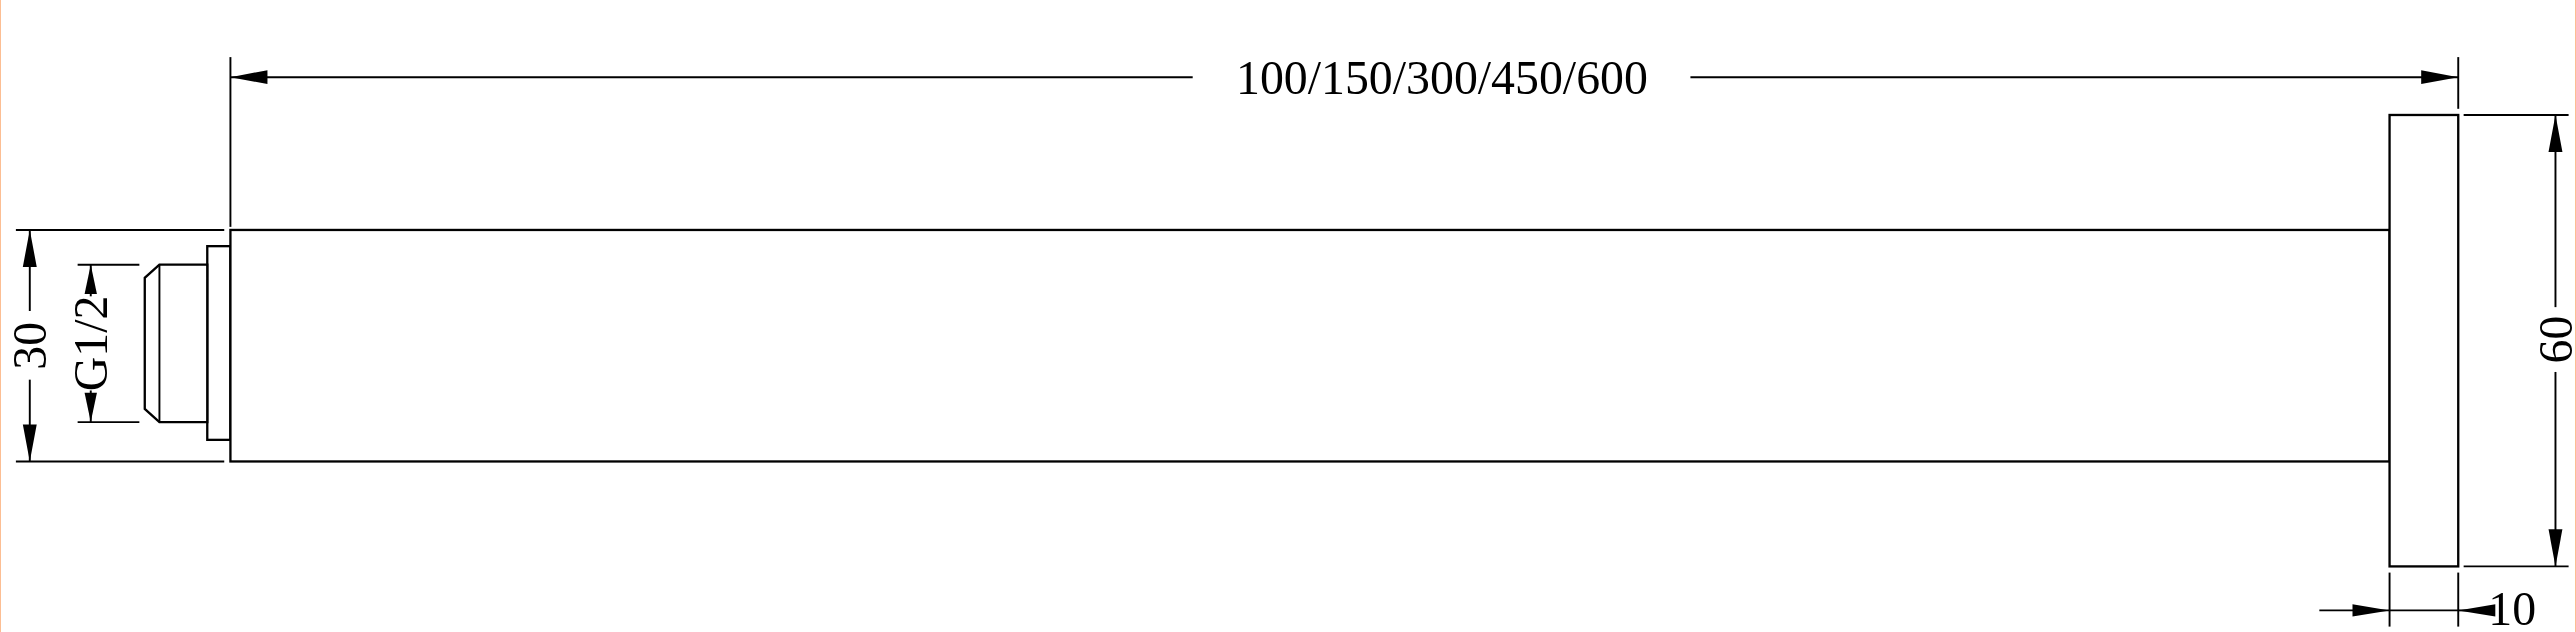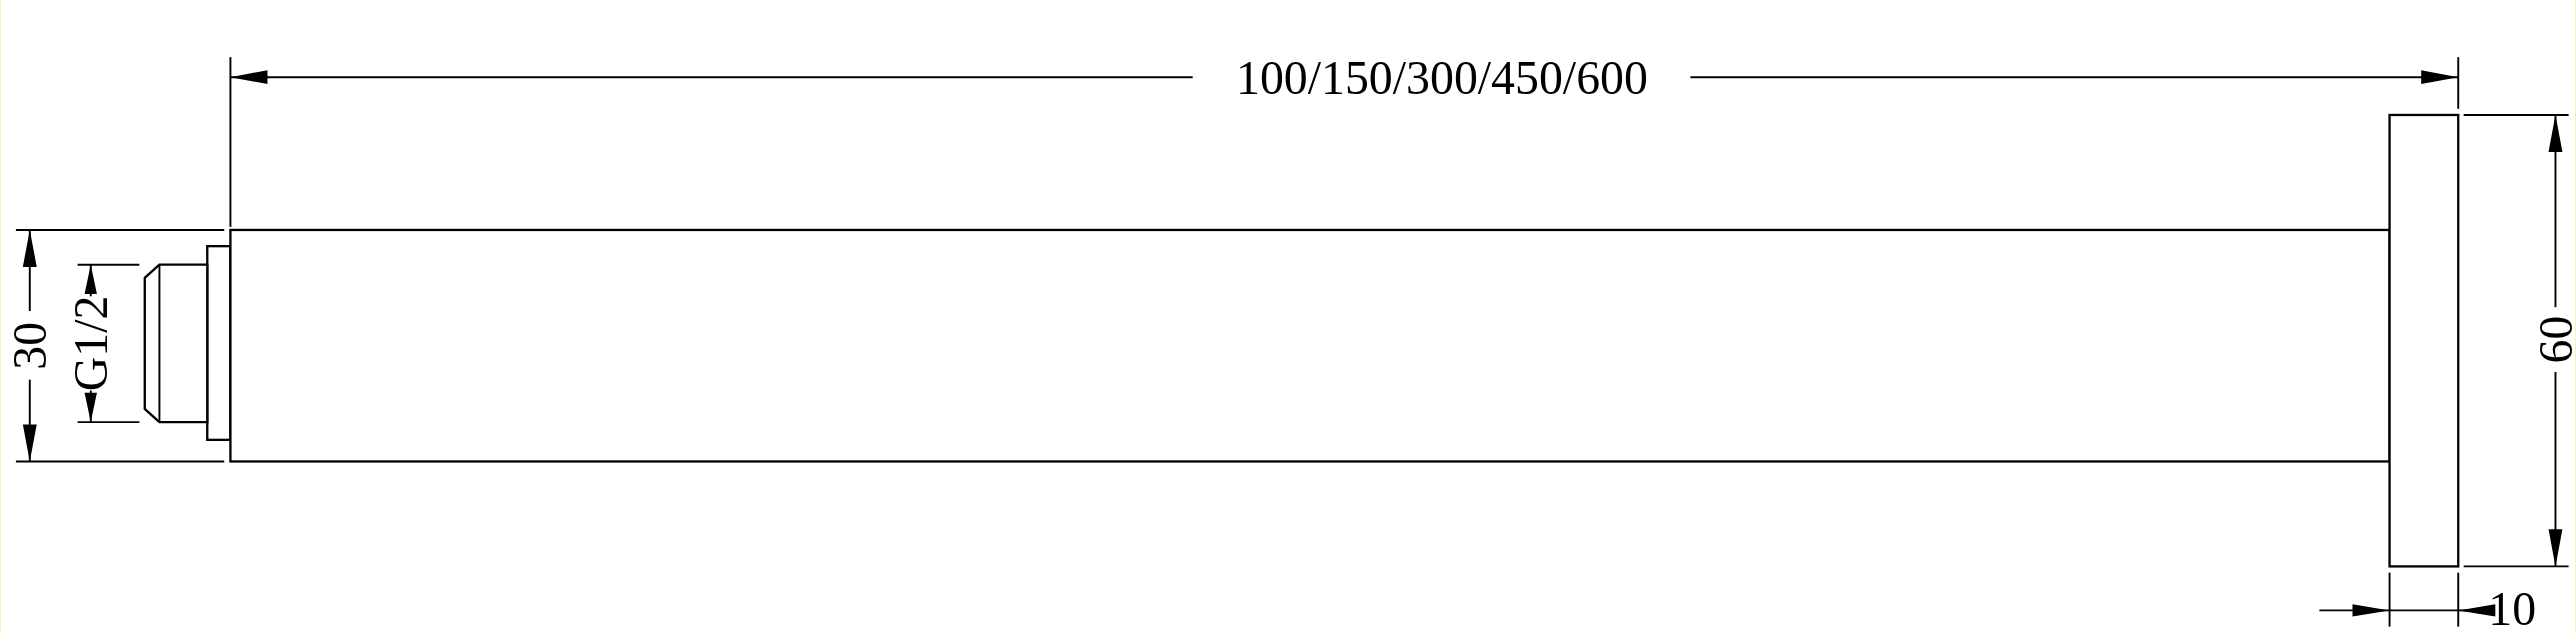--- a/index.html
+++ b/index.html
@@ -4,21 +4,21 @@
 <style>
   html, body {
     margin: 0;
     padding: 0;
     background: #ffffff;
   }
   .drawing-wrap {
     width: 2576px;
     height: 632px;
     position: relative;
-    background: #fde047;
+    background: #f97316;
     overflow: hidden;
   }
   svg {
     display: block;
   }
   .outline {
     fill: #ffffff;
     stroke: #000000;
     stroke-width: 3;
   }

